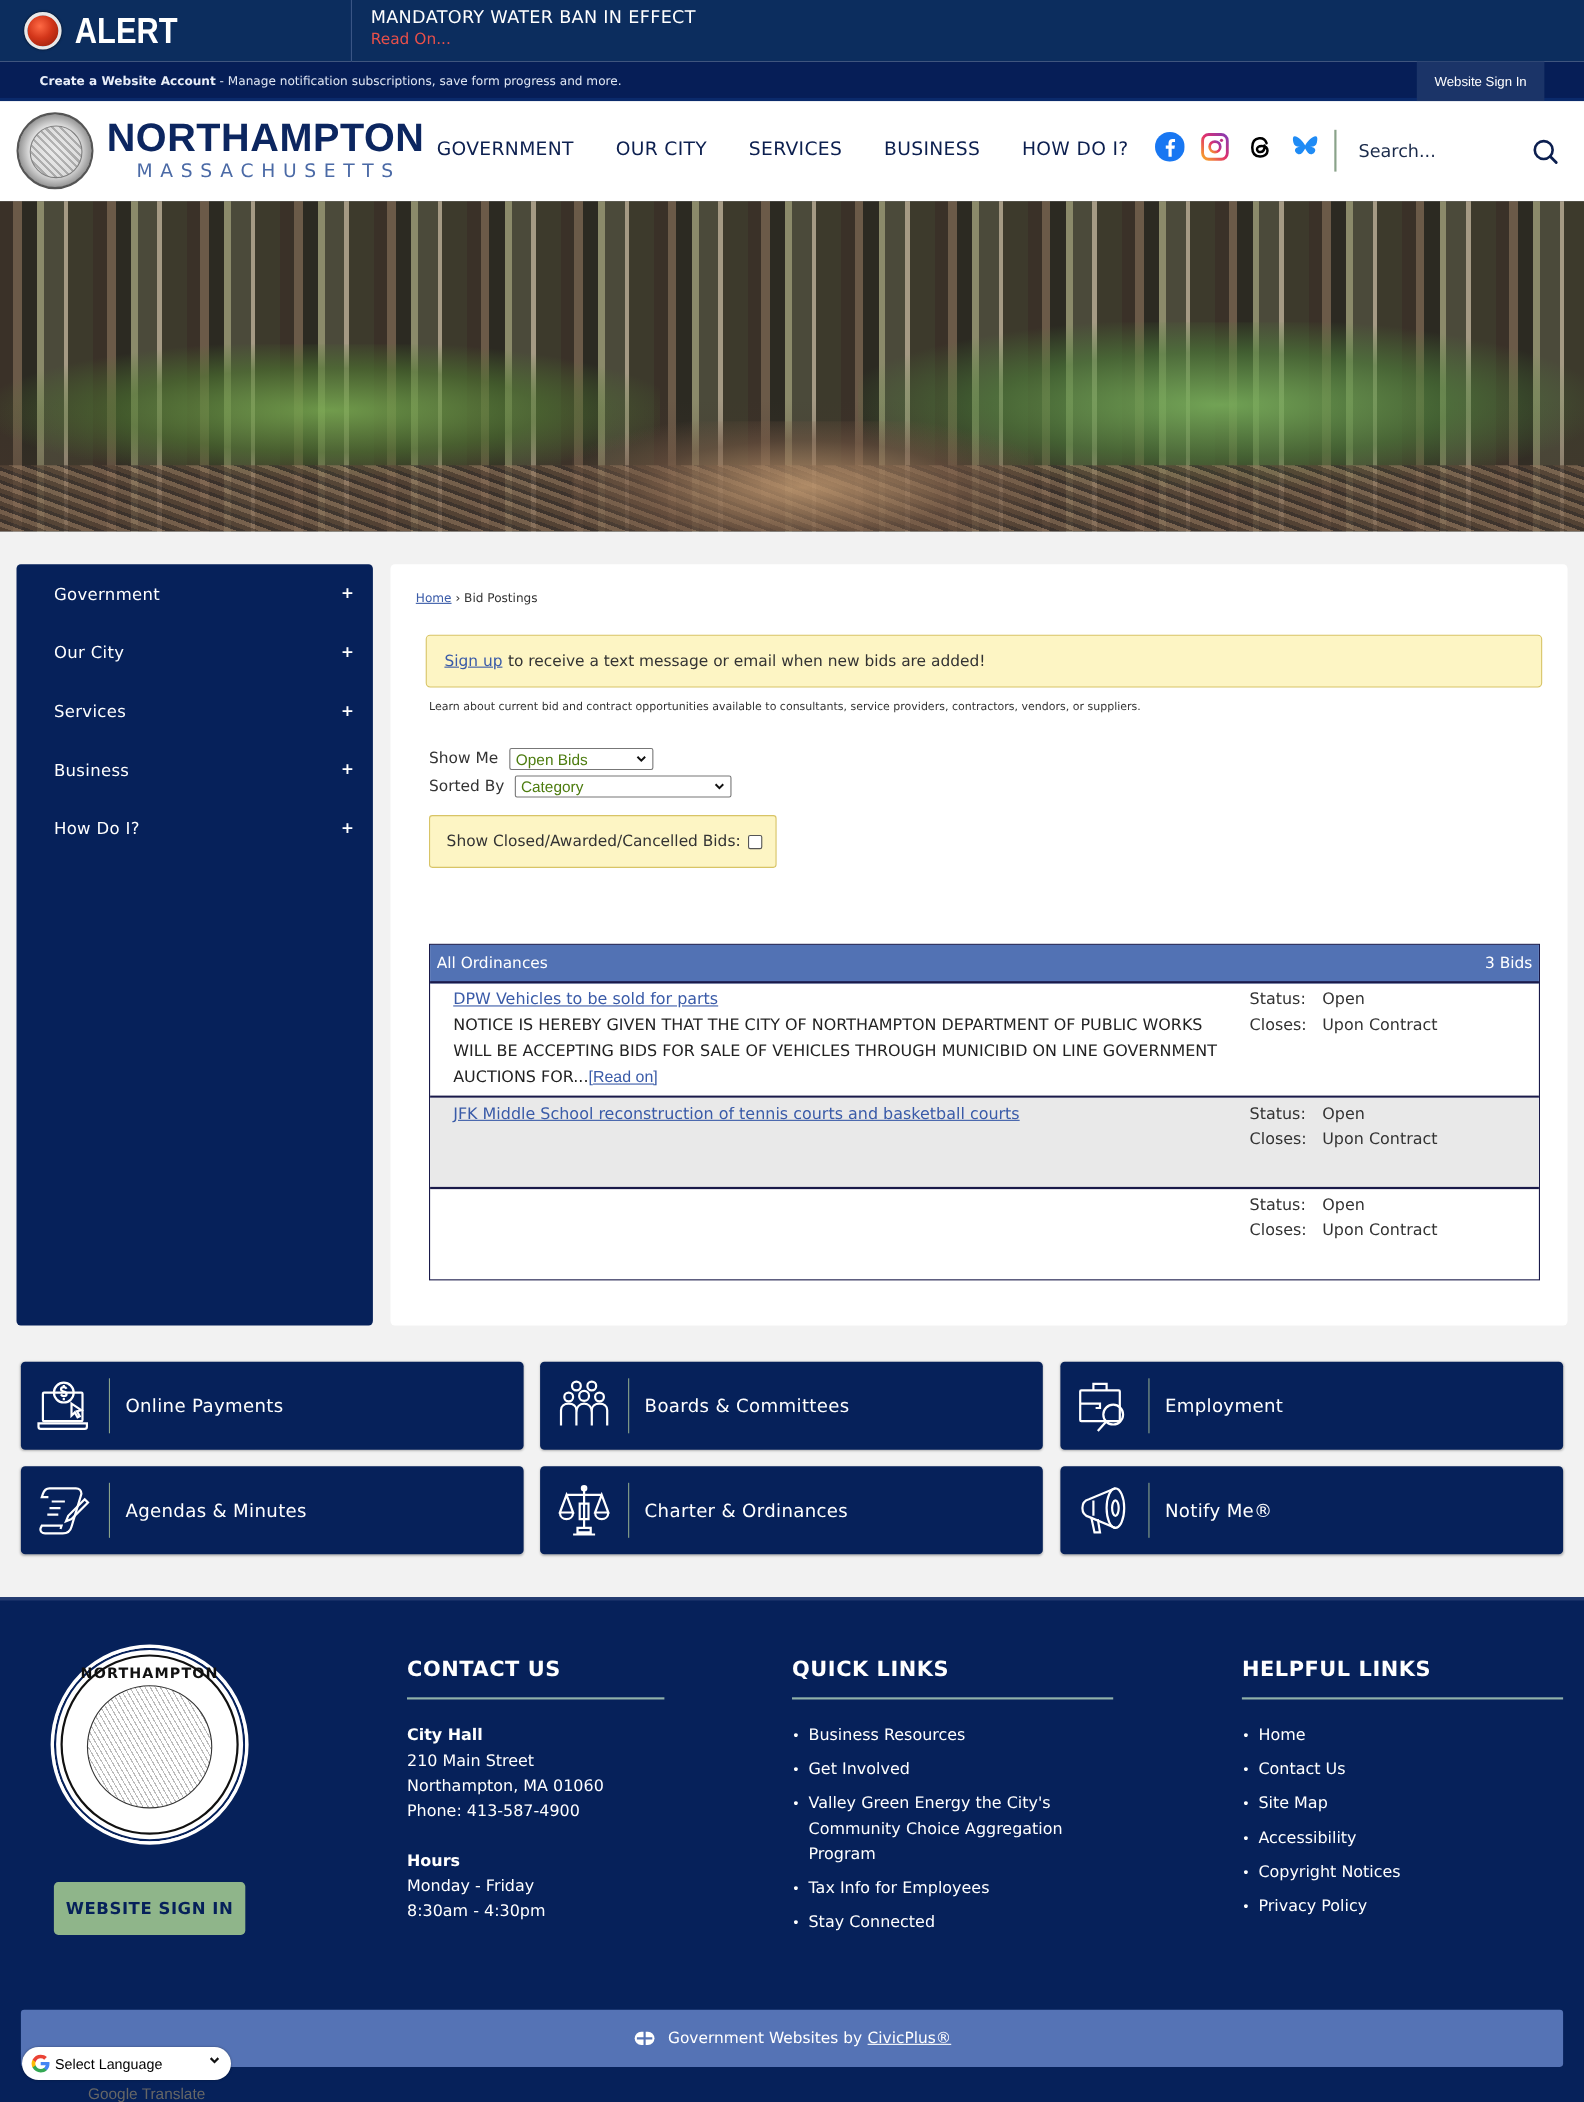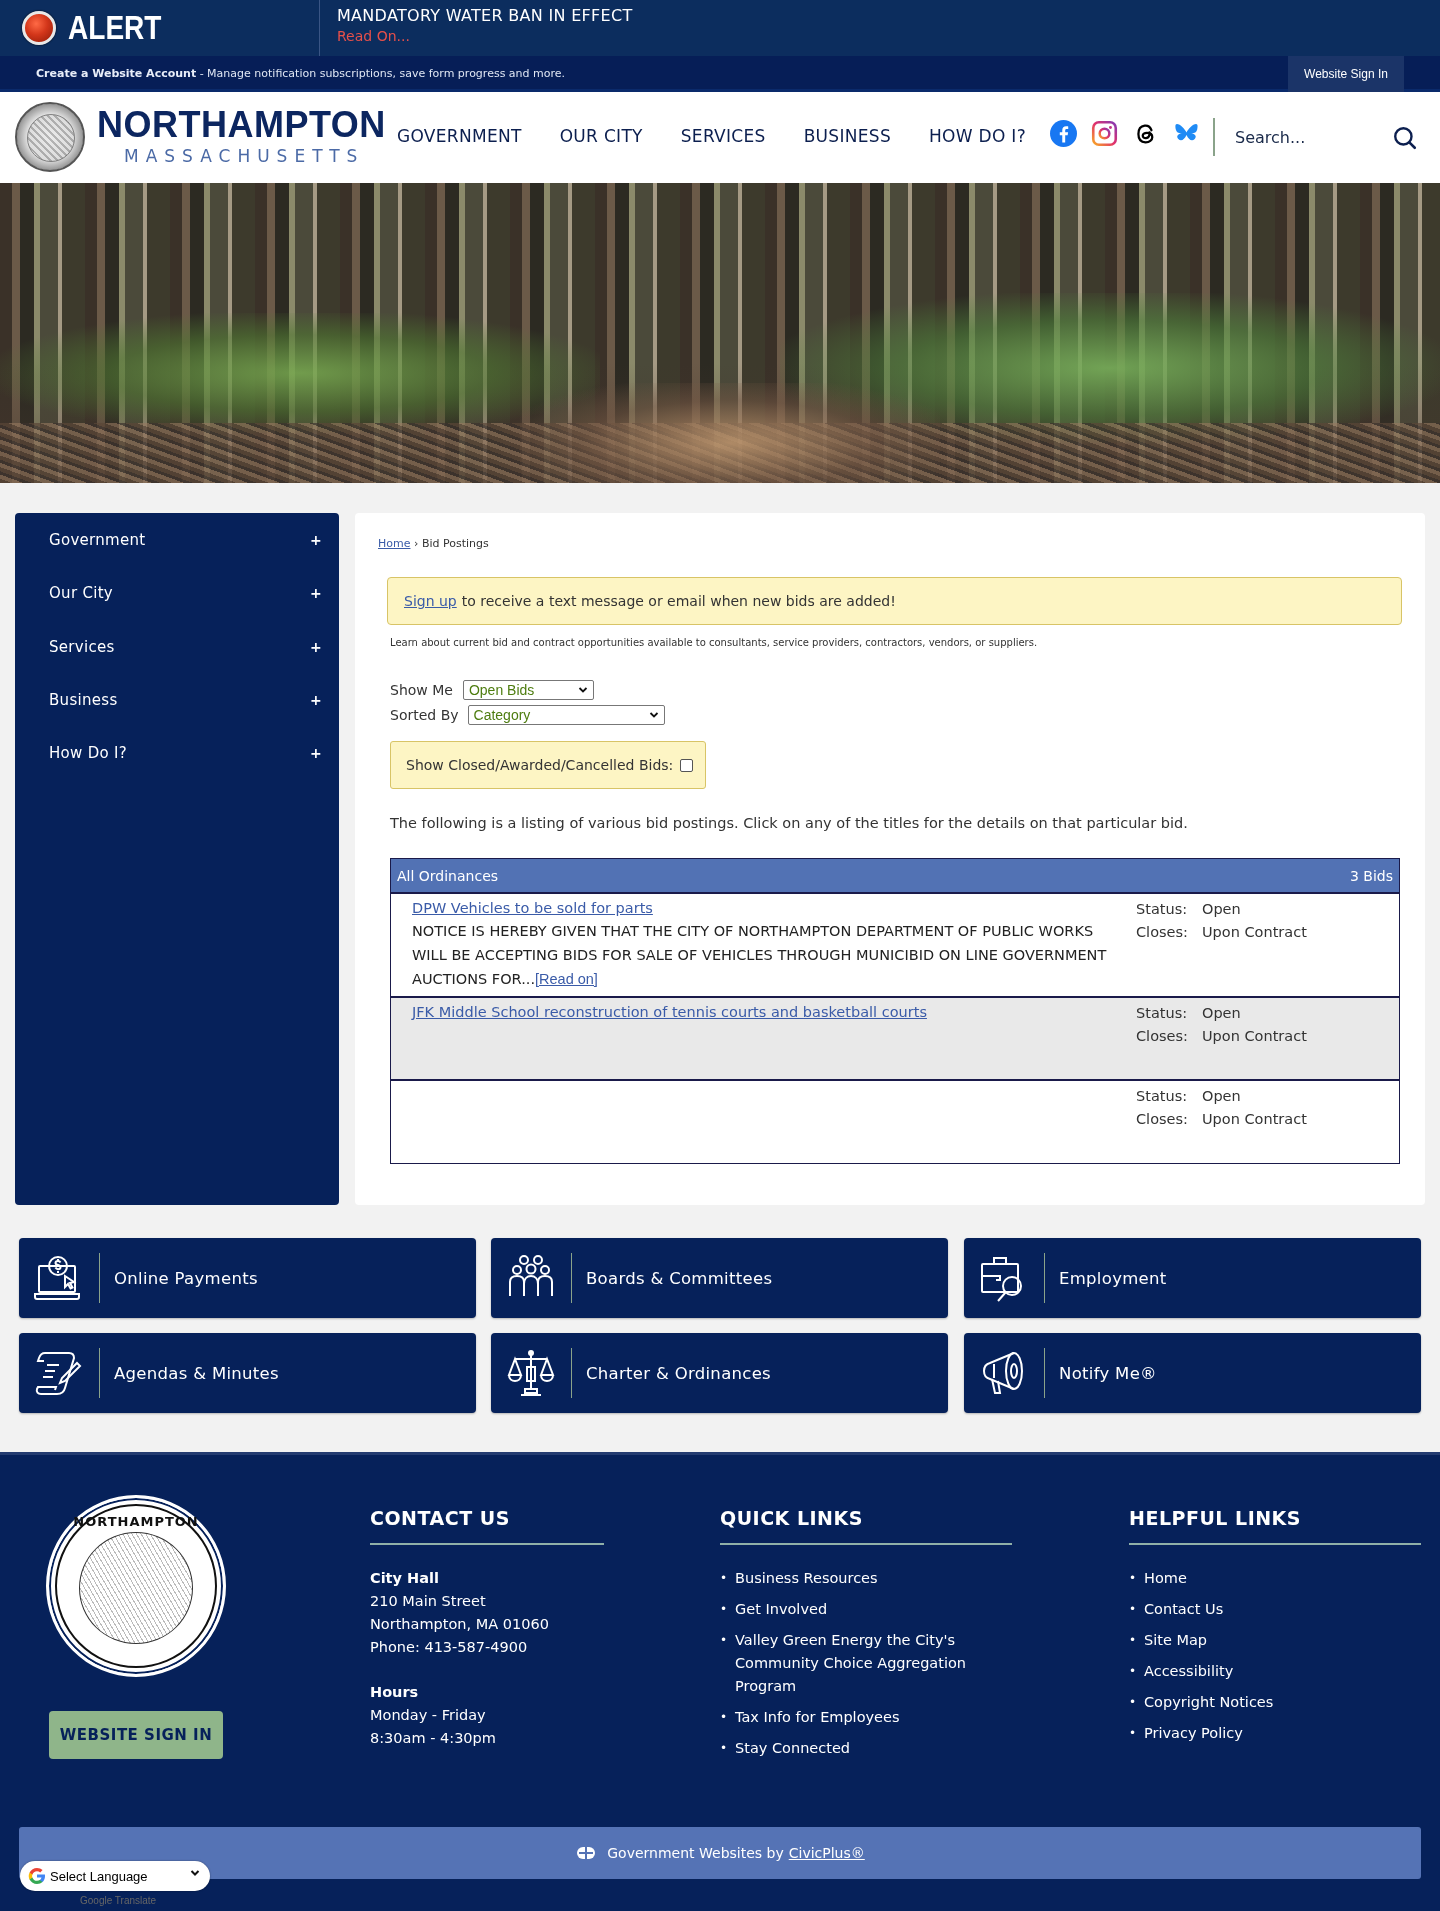--- a/index.html
+++ b/index.html
@@ -95,21 +95,21 @@
   .contact { position: absolute; left: 370px; top: 112px; color: #fff; font-size: 14.5px; line-height: 23px; }
   .contact b { font-weight: bold; }
   .flinks { position: absolute; list-style: none; color: #fff; font-size: 14.5px; }
   .flinks li { position: relative; padding-left: 15px; margin-bottom: 8px; line-height: 23px; }
   .flinks li::before { content: "•"; position: absolute; left: 0; top: 0; font-size: 12px; }
 
   .civic-bar { position: absolute; left: 19px; top: 372px; width: 1402px; height: 52px; background: #5573b5; border-radius: 3px; display: flex; align-items: center; justify-content: center; color: #fff; font-size: 14px; }
   .civic-bar a { text-decoration: underline; margin-left: 5px; }
   .lang { position: absolute; left: 20px; top: 406px; width: 190px; height: 30px; background: #fff; border-radius: 15px; display: flex; align-items: center; padding-left: 8px; font-family: "Liberation Sans", sans-serif; font-size: 13px; color: #000; box-shadow: 0 0 2px rgba(0,0,0,.4); }
   .lang .chev { position: absolute; right: 10px; top: 6px; font-size: 12px; font-weight: bold; }
-  .powered { position: absolute; left: 80px; top: 440px; font-family: "Liberation Sans", sans-serif; font-size: 10px; color: #666; }
+  .powered { position: absolute; left: 80px; top: 440px; font-family: "Liberation Sans", sans-serif; font-size: 14px; color: #666; }
 </style>
 </head>
 <body>
 
 <div class="alert-bar">
   <div class="alert-left">
     <div class="alert-dot"></div>
     <span class="alert-word">ALERT</span>
   </div>
   <div class="alert-msg">
@@ -241,21 +241,20 @@
           </svg>
       </span>
     </div>
   </div>
 
   <div class="closed-box">
     <span>Show Closed/Awarded/Cancelled Bids:</span>
     <span class="chk"></span>
   </div>
 
-  <div class="listing-intro">The following is a listing of various bid postings. Click on any of the titles for the details on that particular bid.</div>
 
   <div class="bid-table">
     <div class="bid-head">
       <span>All Ordinances</span>
       <span>3 Bids</span>
     </div>
 
     <div class="bid-row" style="height:104px">
       <div class="bid-main">
         <a href="#" class="bid-title">DPW Vehicles to be sold for parts</a>

